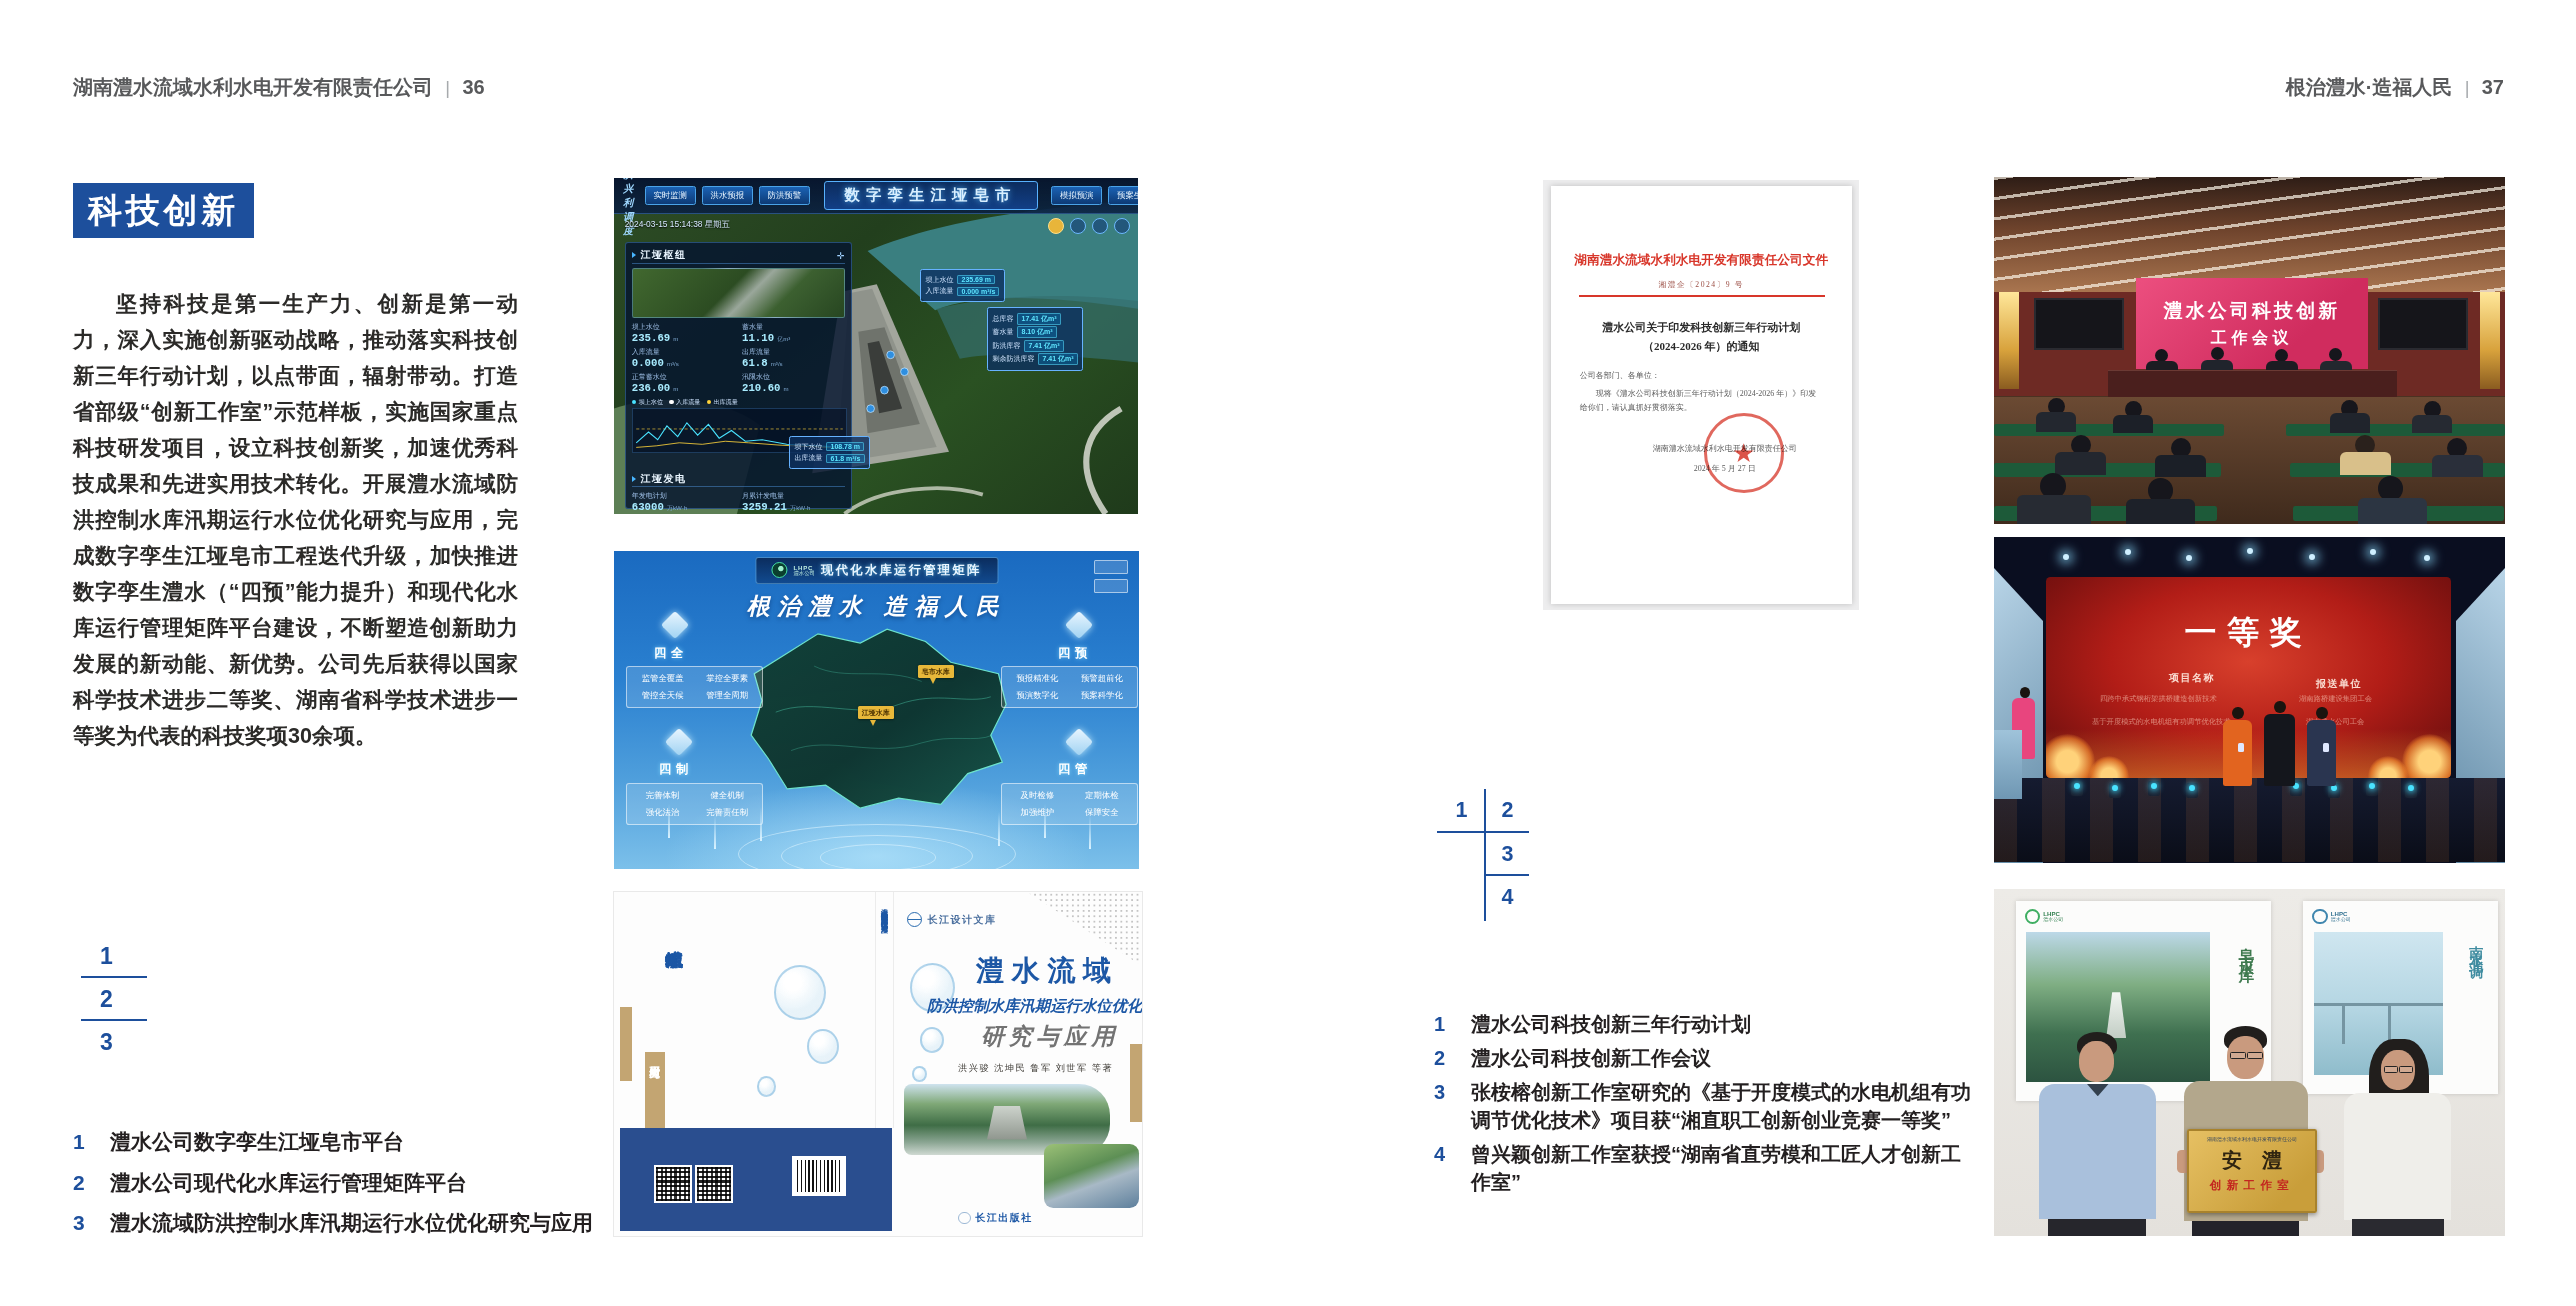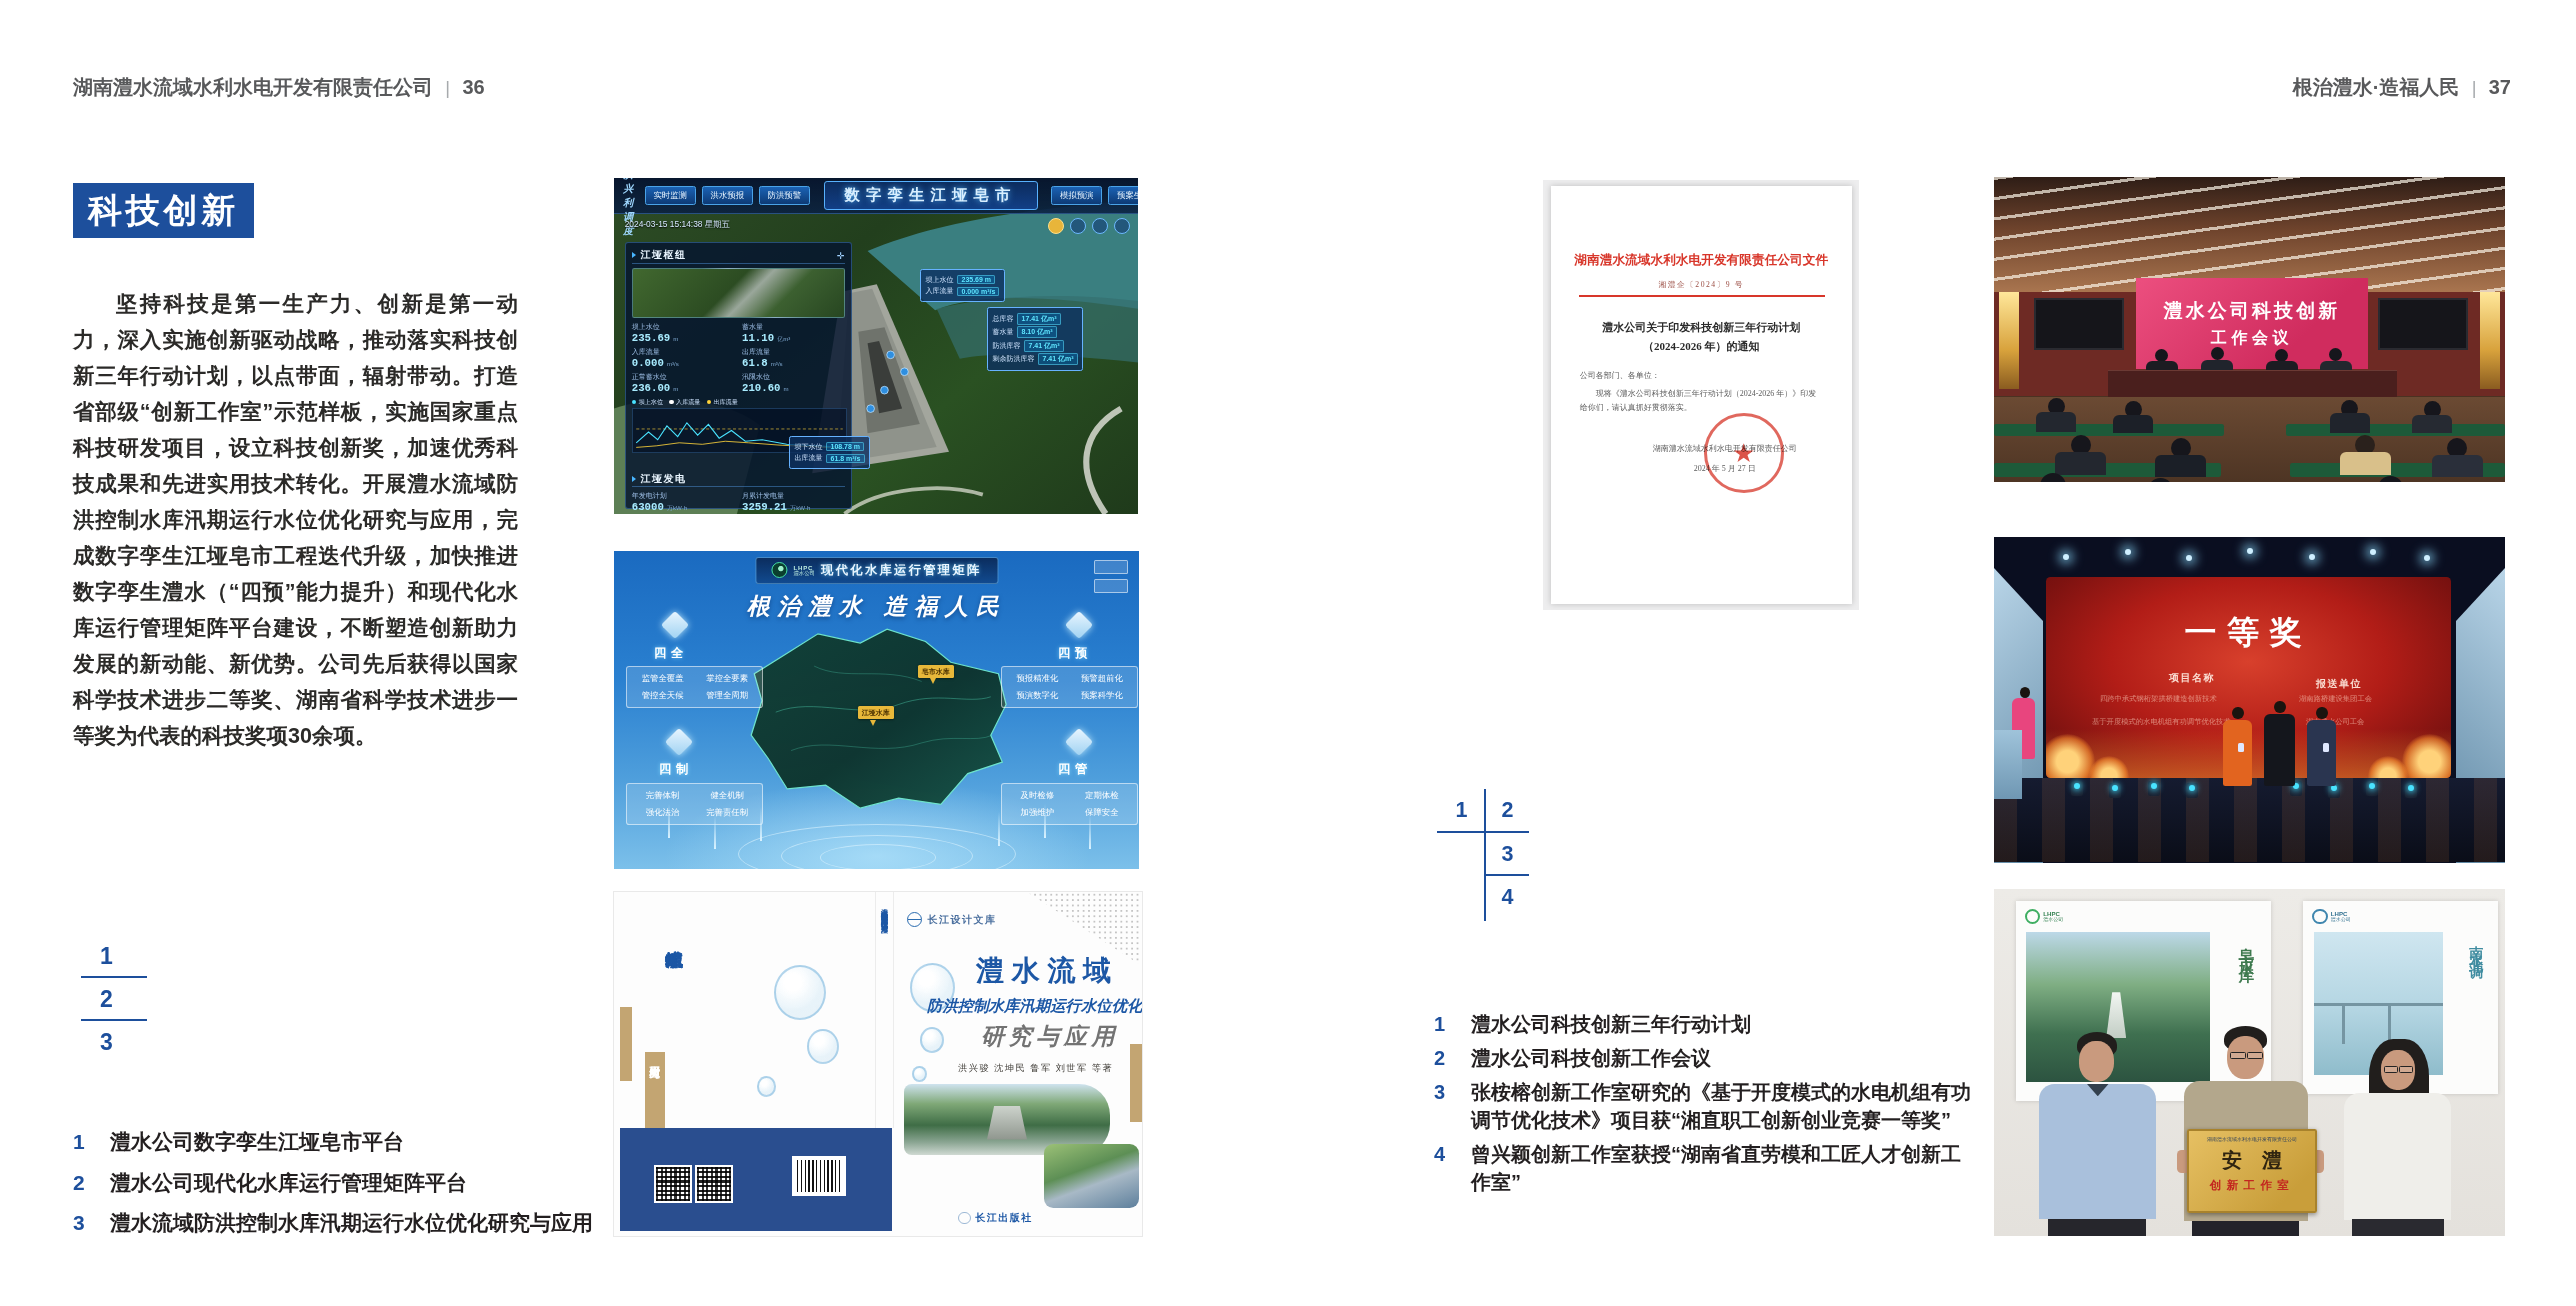--- a/index.html
+++ b/index.html
@@ -551,21 +551,21 @@
   <div class="f3-photo" style="left:430px;top:252px;width:95px;height:64px;border-radius:9.2px;
        background:linear-gradient(160deg,#9cc177 0%,#5d8f55 40%,#a8b9c6 60%,#5d7f9c 100%);"></div>
 
   <div class="f3-pub" style="left:344px;top:319px;">
     <span class="f3-publogo"></span>
     <span class="f3-pubtxt">长江出版社</span>
   </div>
   <span class="f3-tan" style="left:516px;top:152px;width:12.3px;height:78px;"></span>
 </div>
 
-<div class="hdr" style="right:65px;">
+<div class="hdr" style="right:72px;">
   <span>根治澧水·造福人民</span>
   <span class="sep">|</span>
   <span class="pageno">37</span>
 </div>
 
 <div class="fig doc" style="left:1543px;top:180px;width:316px;height:430px;">
   <div class="doc-paper">
     <div class="doc-head">湖南澧水流域水利水电开发有限责任公司文件</div>
     <div class="doc-no">湘澧企〔2024〕9 号</div>
     <div class="doc-rule"></div>
@@ -606,21 +606,21 @@
   <div class="cap-row">
     <span class="cap-num">3</span>
     <span class="cap-txt">张桉榕创新工作室研究的《基于开度模式的水电机组有功调节优化技术》项目获“湘直职工创新创业竞赛一等奖”</span>
   </div>
   <div class="cap-row">
     <span class="cap-num">4</span>
     <span class="cap-txt">曾兴颖创新工作室获授“湖南省直劳模和工匠人才创新工作室”</span>
   </div>
 </div>
 
-<div class="fig mt" style="left:1994px;top:177px;width:511px;height:305px;">
+<div class="fig mt" style="left:1994px;top:177px;width:511px;height:347px;">
   <div class="mt-ceil"></div>
   <div class="mt-strips"></div>
   <div class="mt-wall"></div>
   <span class="mt-tv" style="left:40px;top:121px;"></span>
   <span class="mt-tv" style="left:384px;top:121px;"></span>
   <span class="mt-pillar" style="left:4.6px;top:115px;"></span>
   <span class="mt-pillar" style="left:486px;top:115px;"></span>
   <div class="mt-screen">
     <span class="mt-s1">澧水公司科技创新</span>
     <span class="mt-s2">工作会议</span>

